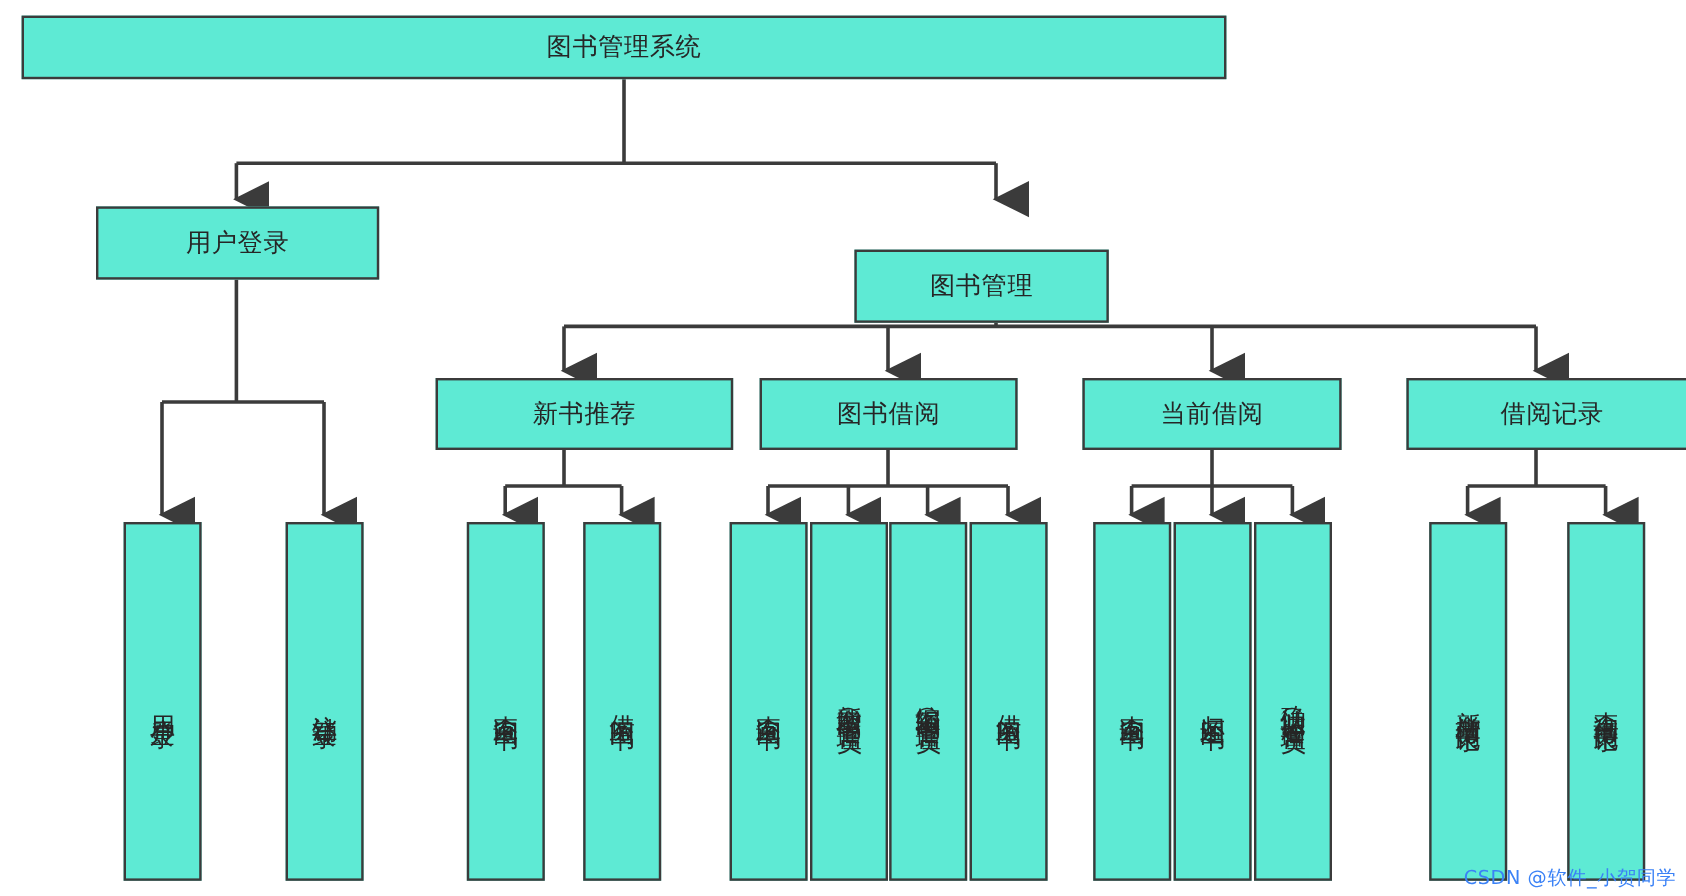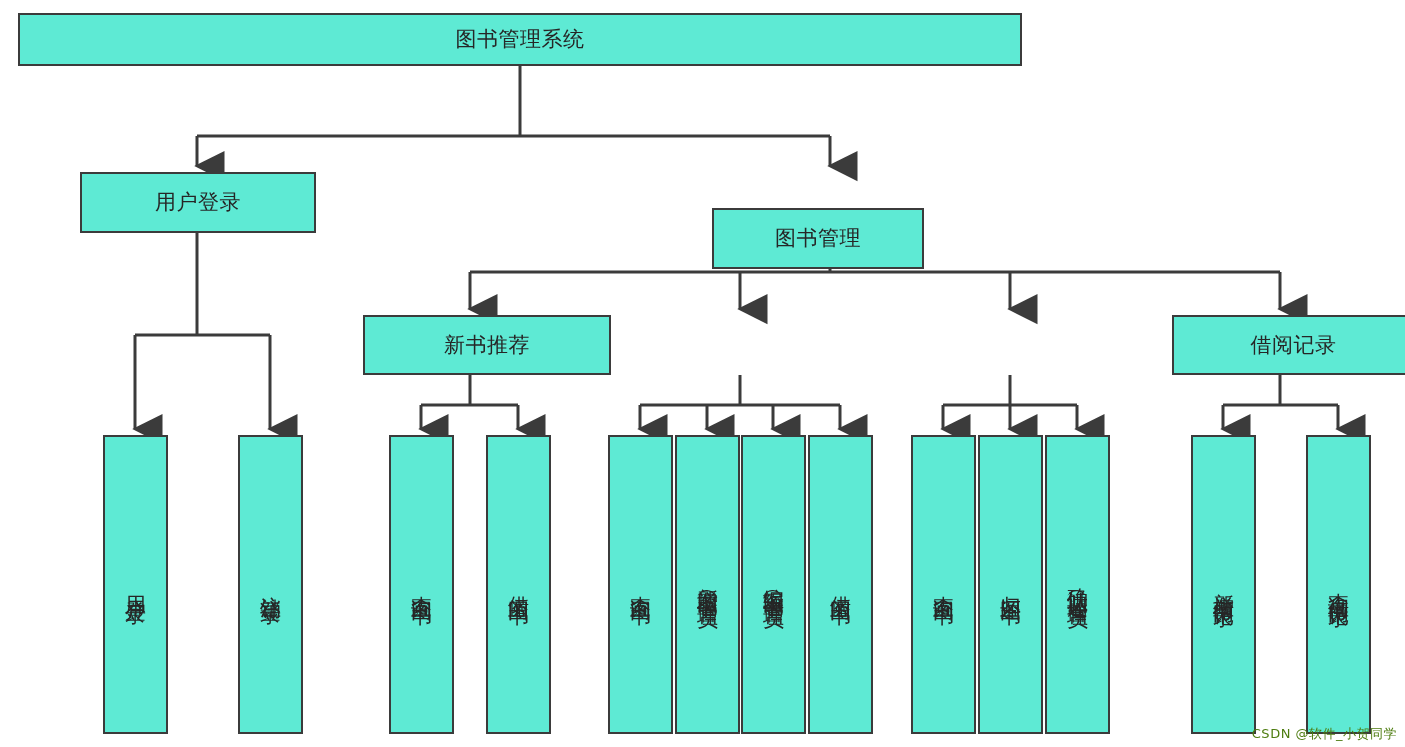--- a/index.html
+++ b/index.html
@@ -48,22 +48,22 @@
     text-orientation: upright;
     font-size: 21px;
     letter-spacing: 3px;
     line-height: 1.05;
     white-space: nowrap;
   }
   .watermark {
     position: absolute;
     right: 8px;
     bottom: 4px;
-    font-size: 13px;
-    color: #4d7c0f;
+    font-size: 16px;
+    color: #3b82f6;
     letter-spacing: 0.5px;
     z-index: 6;
     white-space: nowrap;
     font-family: "DejaVu Sans", "Liberation Sans", sans-serif;
   }
 </style>
 </head>
 <body>
 
 <div id="canvas">
@@ -130,21 +130,27 @@
   </div>
 
   <div class="node" style="left:712px; top:172px; width:212px; height:61px;margin-top:36px;">
     <span class="label">图书管理</span>
   </div>
 
   <div class="node" style="left:363px; top:315px; width:248px; height:60px;">
     <span class="label">新书推荐</span>
   </div>
 
-
+  <div class="node" style="left:633px; top:315px; width:215px; height:60px;">
+    <span class="label">图书借阅</span>
+  </div>
+
+  <div class="node" style="left:902px; top:315px; width:216px; height:60px;">
+    <span class="label">当前借阅</span>
+  </div>
 
   <div class="node" style="left:1172px; top:315px; width:243px; height:60px;">
     <span class="label">借阅记录</span>
   </div>
 
   <div class="node leaf" style="left:103px; top:435px; width:65px; height:299px;">
     <span class="label">用户登录</span>
   </div>
   <div class="node leaf" style="left:238px; top:435px; width:65px; height:299px;">
     <span class="label">注销登录</span>

